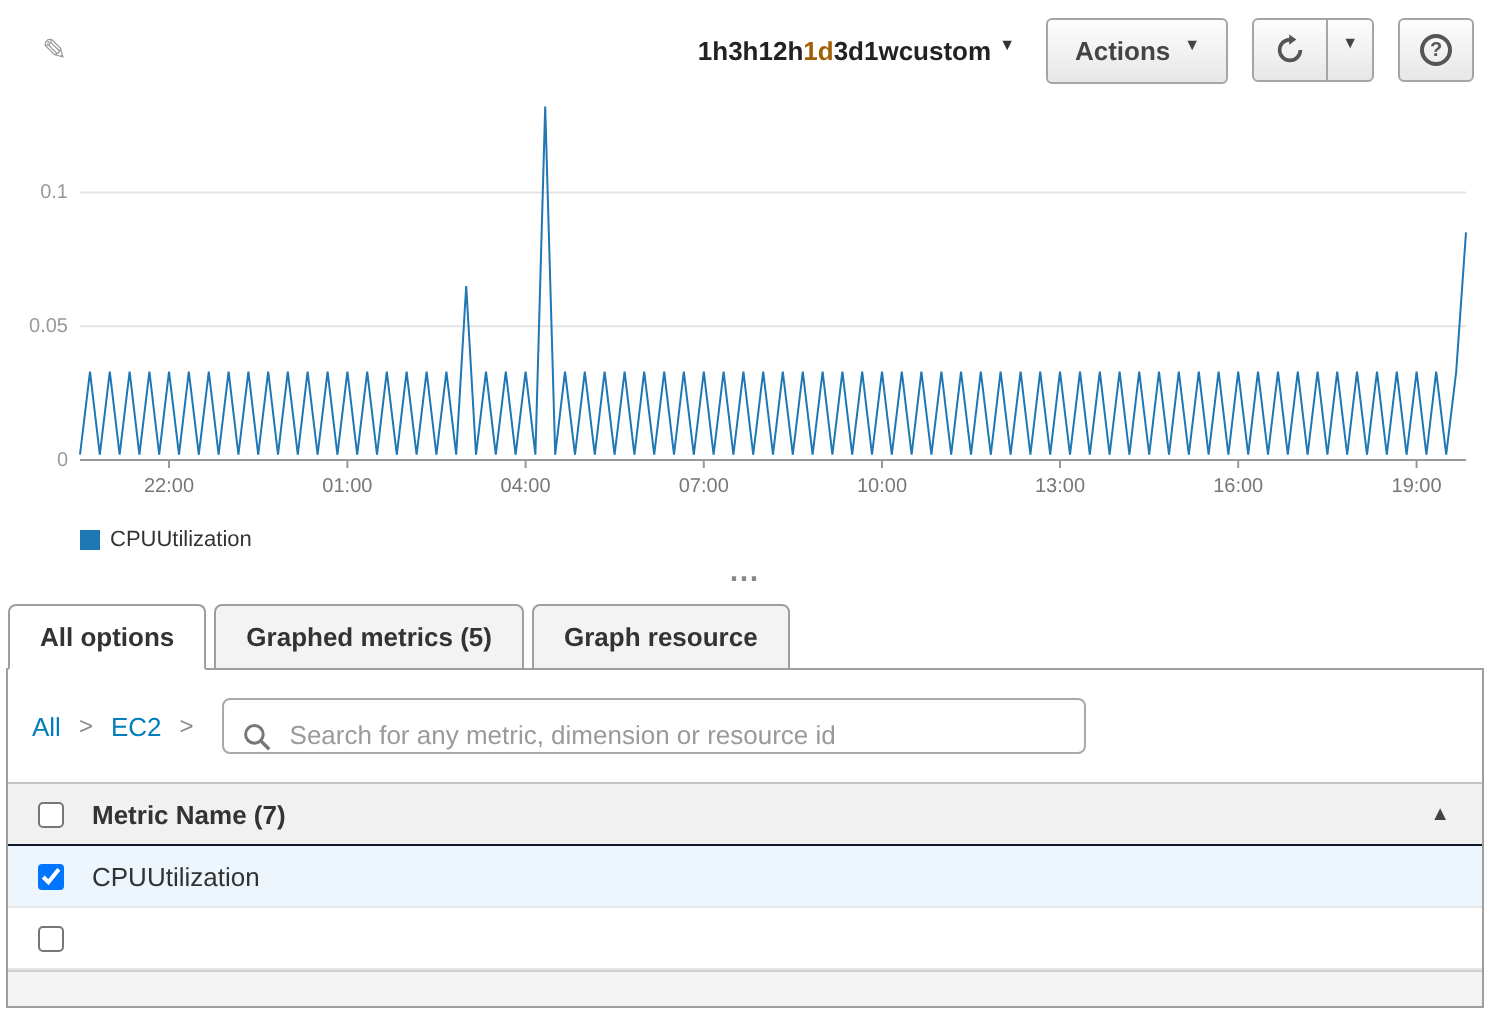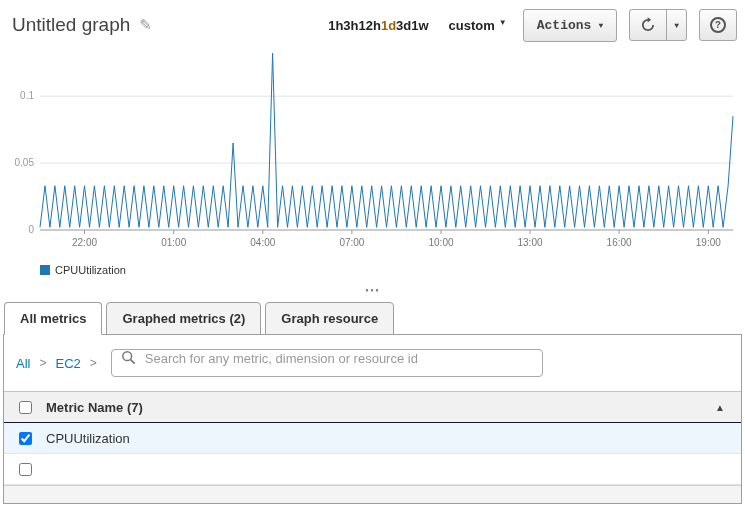--- a/index.html
+++ b/index.html
@@ -10,27 +10,27 @@
     background:#ffffff; color:#333;
   }
   
   .header { display:flex; align-items:center; padding:8px 8px 2px 12px; height:44px; }
   .title { font-size:19px; color:#444; white-space:nowrap; }
   .pencil { margin-left:9px; color:#999; font-size:15px; cursor:pointer; }
   .header-spacer { flex:1; }
   .time-nav { display:flex; align-items:center; font-size:13px; font-weight:bold; color:#222; margin-right:16px; }
   .time-link { cursor:pointer; }
   .time-link.active { color:#a16207; }
-  .custom-link { display:flex; gap:4px; cursor:pointer;margin-left:20px; }
+  .custom-link { display:flex; gap:4px; cursor:pointer; }
   .custom-link .caret { font-size:8px; color:#333; }
   .btn {
     background:linear-gradient(#fdfdfd,#e7e7e7);
     border:1px solid #a5a5a5; border-radius:3px;
-    font-family:Liberation Mono, monospace; font-weight:bold; font-size:13px; color:#444;
-    padding:8px 13px; display:inline-flex; align-items:center; gap:7px; cursor:pointer;
+    font-family:Liberation Sans, sans-serif; font-weight:bold; font-size:13px; color:#444;
+    padding:8px 13px; display:inline-flex; align-items:flex-start; gap:7px; cursor:pointer;
   }
   .btn .caret { font-size:8px; color:#444; }
   .actions-btn { margin-right:12px; }
   .split { display:flex; margin-right:12px; }
   .split .seg-left { border-radius:3px 0 0 3px; padding:7px 10px; }
   .split .seg-right { border-radius:0 3px 3px 0; margin-left:-1px; padding:7px 7px; }
   .help-btn { padding:7px 10px; }
   .q-circle {
     width:16px; height:16px; border:2px solid #555; border-radius:50%;
     display:flex; align-items:center; justify-content:center;
@@ -54,21 +54,21 @@
     border-radius:4px 4px 0 0; margin-right:4px; margin-bottom:-1px;
     background:#f3f3f3; cursor:pointer; white-space:nowrap;
   }
   .tab.active { background:#fff; border-bottom-color:#fff; }
   .panel { border:1px solid #9e9e9e; border-top:none; background:#fff; }
   .crumb-row { display:flex; align-items:center; padding:14px 12px; }
   .crumb { display:flex; align-items:center; gap:9px; font-size:13px; white-space:nowrap;justify-content:center; }
   .crumb-link { color:#007dbc; cursor:pointer; }
   .crumb-sep { color:#888; font-size:12px; }
   .search-wrap {
-    margin-left:14px; display:flex; align-items:flex-start;
+    margin-left:14px; display:flex; align-items:flex-end;
     border:1px solid #a9a9a9; border-radius:4px; padding:0 9px; height:28px; width:432px; background:#fff;
   }
   .search-input { border:none; outline:none; flex:1; font-size:13px; color:#333; margin-left:7px; font-family:inherit; background:transparent; }
   .search-input::placeholder { color:#9a9a9a; }
   
   .thead {
     display:flex; align-items:center; height:32px; background:#f1f1f1;
     border-top:1px solid #c5c5c5; border-bottom:1px solid #0f172a;
     font-weight:bold; font-size:13px; cursor:pointer;
   }
@@ -79,21 +79,20 @@
   .trow.selected { background:#ecf6fc; }
   .partial-row { height:18px; background:#f4f4f4; border-top:1px solid #cfcfcf; }
   input[type="checkbox"] { width:13px; height:13px; margin:0; cursor:pointer; }
 </style>
 </head>
 <body>
 
 <div>
 
   <div class="header">
-    <span class="title">Untitled graph</span>
     <span class="pencil">✎</span>
     <span class="header-spacer"></span>
 
     <nav class="time-nav">
       <span class="time-link">1h</span>
       <span class="time-link">3h</span>
       <span class="time-link">12h</span>
       <span class="time-link active">1d</span>
       <span class="time-link">3d</span>
       <span class="time-link">1w</span>
@@ -154,22 +153,22 @@
     <div class="legend">
       <span class="swatch" style="background: rgb(31, 119, 180);"></span>
       <span>CPUUtilization</span>
     </div>
   </div>
 
   <div class="handle-row">⋯</div>
 
   <div class="lower">
     <div class="tabs-bar">
-      <div class="tab active">All metrics</div>
-      <div class="tab">Graphed metrics (2)</div>
+      <div class="tab active">All options</div>
+      <div class="tab">Graphed metrics (5)</div>
       <div class="tab">Graph resource</div>
     </div>
 
     <div class="panel">
       <div class="crumb-row">
         <div class="crumb">
           <span class="crumb-link">All</span>
           <span class="crumb-sep">&gt;</span>
           <span class="crumb-link">EC2</span>
           <span class="crumb-sep">&gt;</span>

